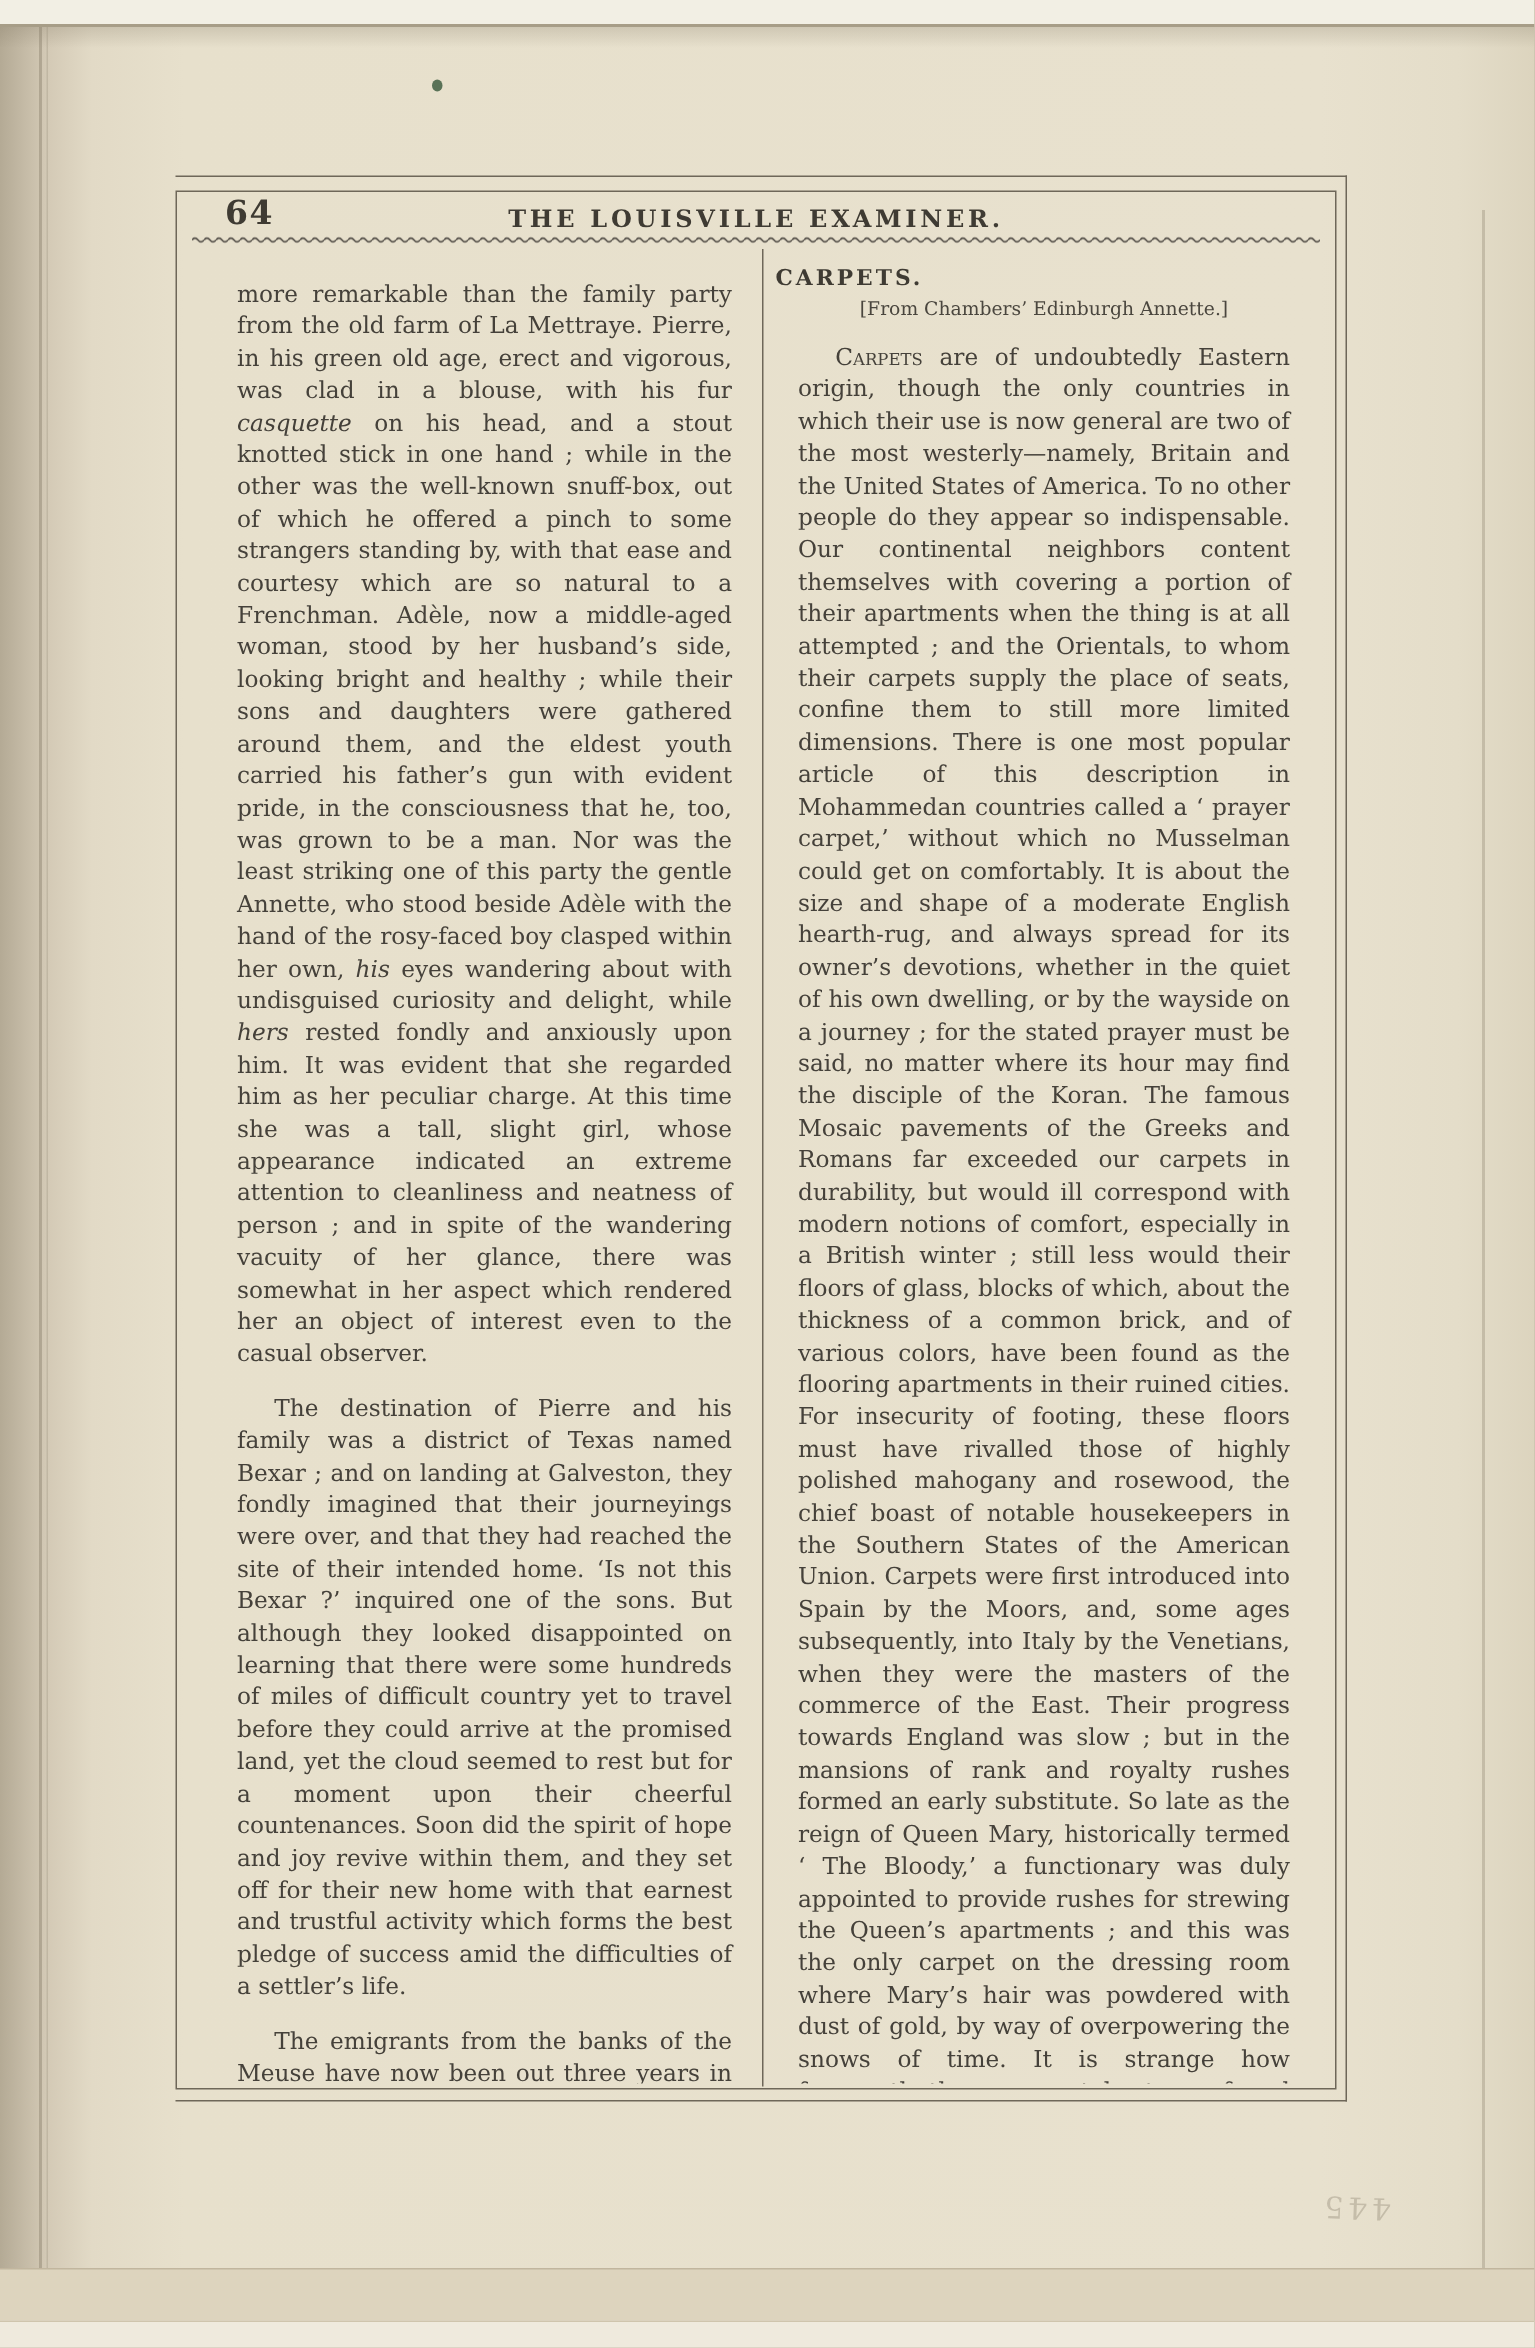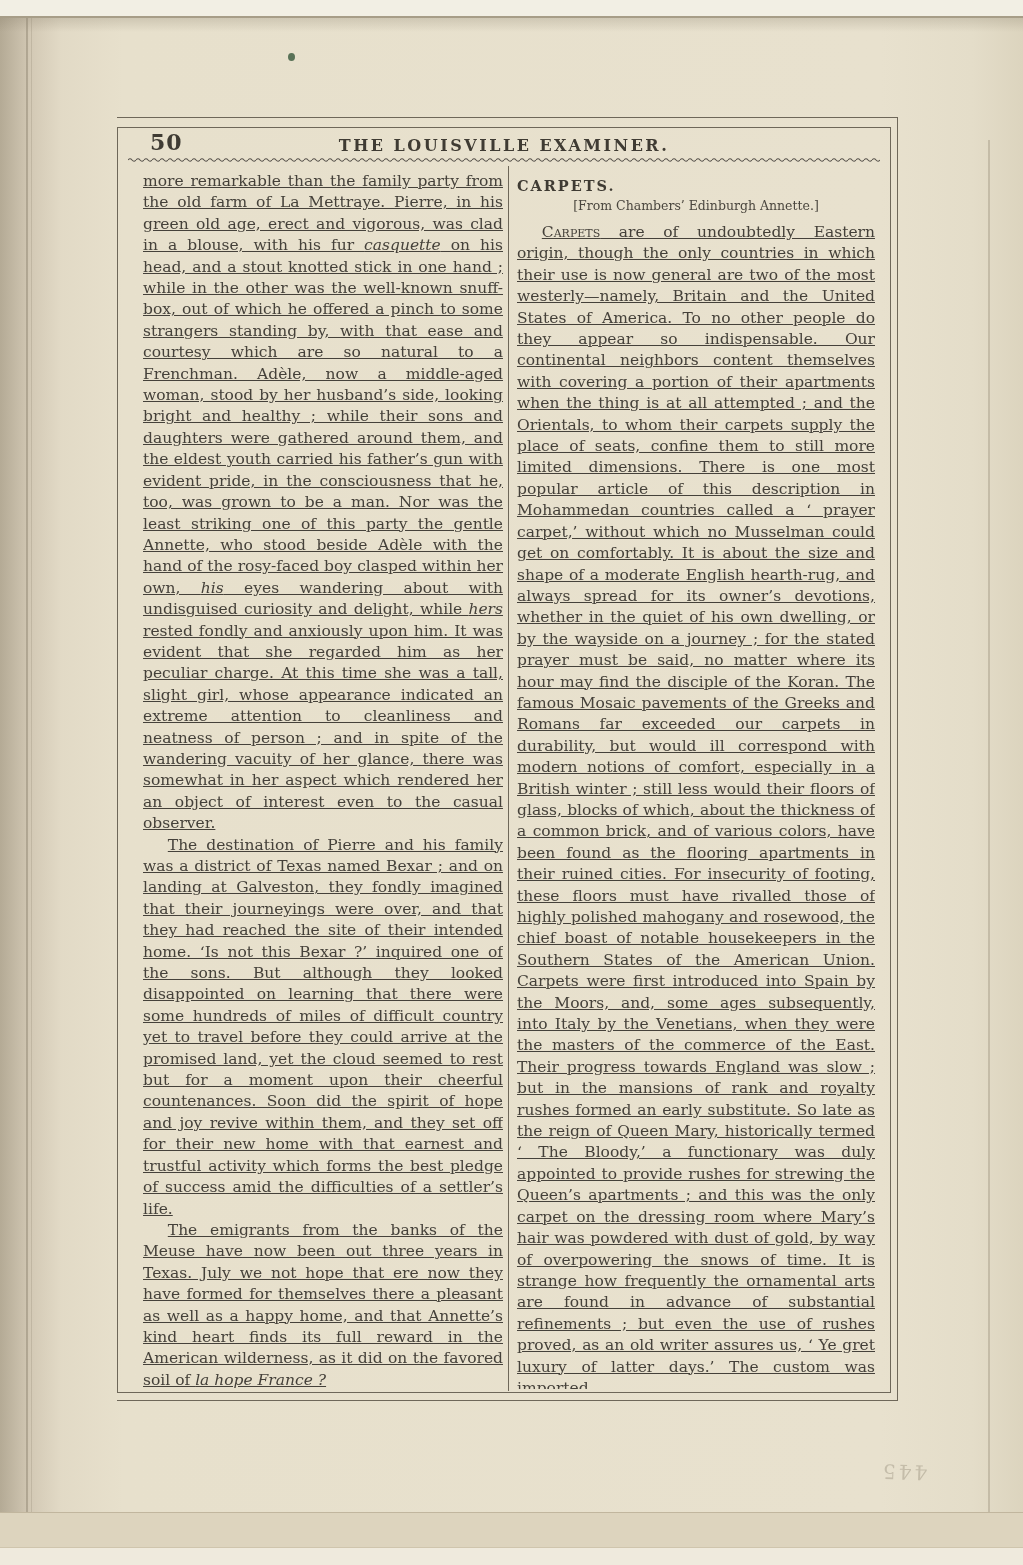--- a/index.html
+++ b/index.html
@@ -31,22 +31,22 @@
     color:#3f3b33;letter-spacing:1px;}
   .masthead{position:absolute;left:119px;top:136px;width:770px;text-align:center;
     font-size:16px;font-weight:bold;letter-spacing:2.5px;color:#3f3b33;}
   .wavy{position:absolute;left:128px;top:157px;}
 
   .divider{position:absolute;left:508px;top:166px;width:1px;height:1225px;background:#6e6759;}
 
   .col-left{position:absolute;left:143px;top:171px;width:360px;height:1218px;overflow:hidden;}
   .col-right{position:absolute;left:517px;top:171px;width:358px;height:1218px;overflow:hidden;}
 
-  .para{margin:0;font-size:15.5px;line-height:21.4px;text-align:justify;
-    color:#45413a;text-indent:1.6em;text-decoration:underline;}
+  .para{margin:15px;font-size:15.5px;line-height:21.4px;text-align:justify;
+    color:#45413a;text-indent:1.6em;}
   .para.noindent-first:first-child{text-indent:0;}
   .it{font-style:italic;}
   .sc{font-variant:small-caps;}
 
   .art-title{margin:6px 0 4px 0;font-size:14.5px;font-weight:bold;
     letter-spacing:2px;color:#3f3b33;}
   .art-source{margin:0 0 9px 0;text-align:center;font-size:12.5px;color:#4a463e;}
 
   .margin-mark{position:absolute;left:880px;top:1460px;font-size:20px;
     color:rgba(125,115,95,.32);letter-spacing:3px;transform:rotate(182deg);}
@@ -62,21 +62,21 @@
 <div class="crease-left-a"></div>
 <div class="crease-left-b"></div>
 <div class="crease-right"></div>
 <div class="bottom-band"></div>
 <div class="bottom-strip"></div>
 <div class="speck"></div>
 
 <div class="frame-outer"></div>
 <div class="frame-inner"></div>
 
-<div class="page-num">50</div>
+<div class="page-num">64</div>
 <div class="masthead">THE LOUISVILLE EXAMINER.</div>
 
 <svg class="wavy" width="752" height="6">
   <defs>
     <pattern id="wave" width="8" height="6" patternUnits="userSpaceOnUse">
       <path d="M0 3 Q 2 0.5 4 3 Q 6 5.5 8 3" fill="none" stroke="#56514a" stroke-width="1.1"></path>
     </pattern>
   </defs>
   <rect width="752" height="6" fill="url(#wave)"></rect>
 </svg>

